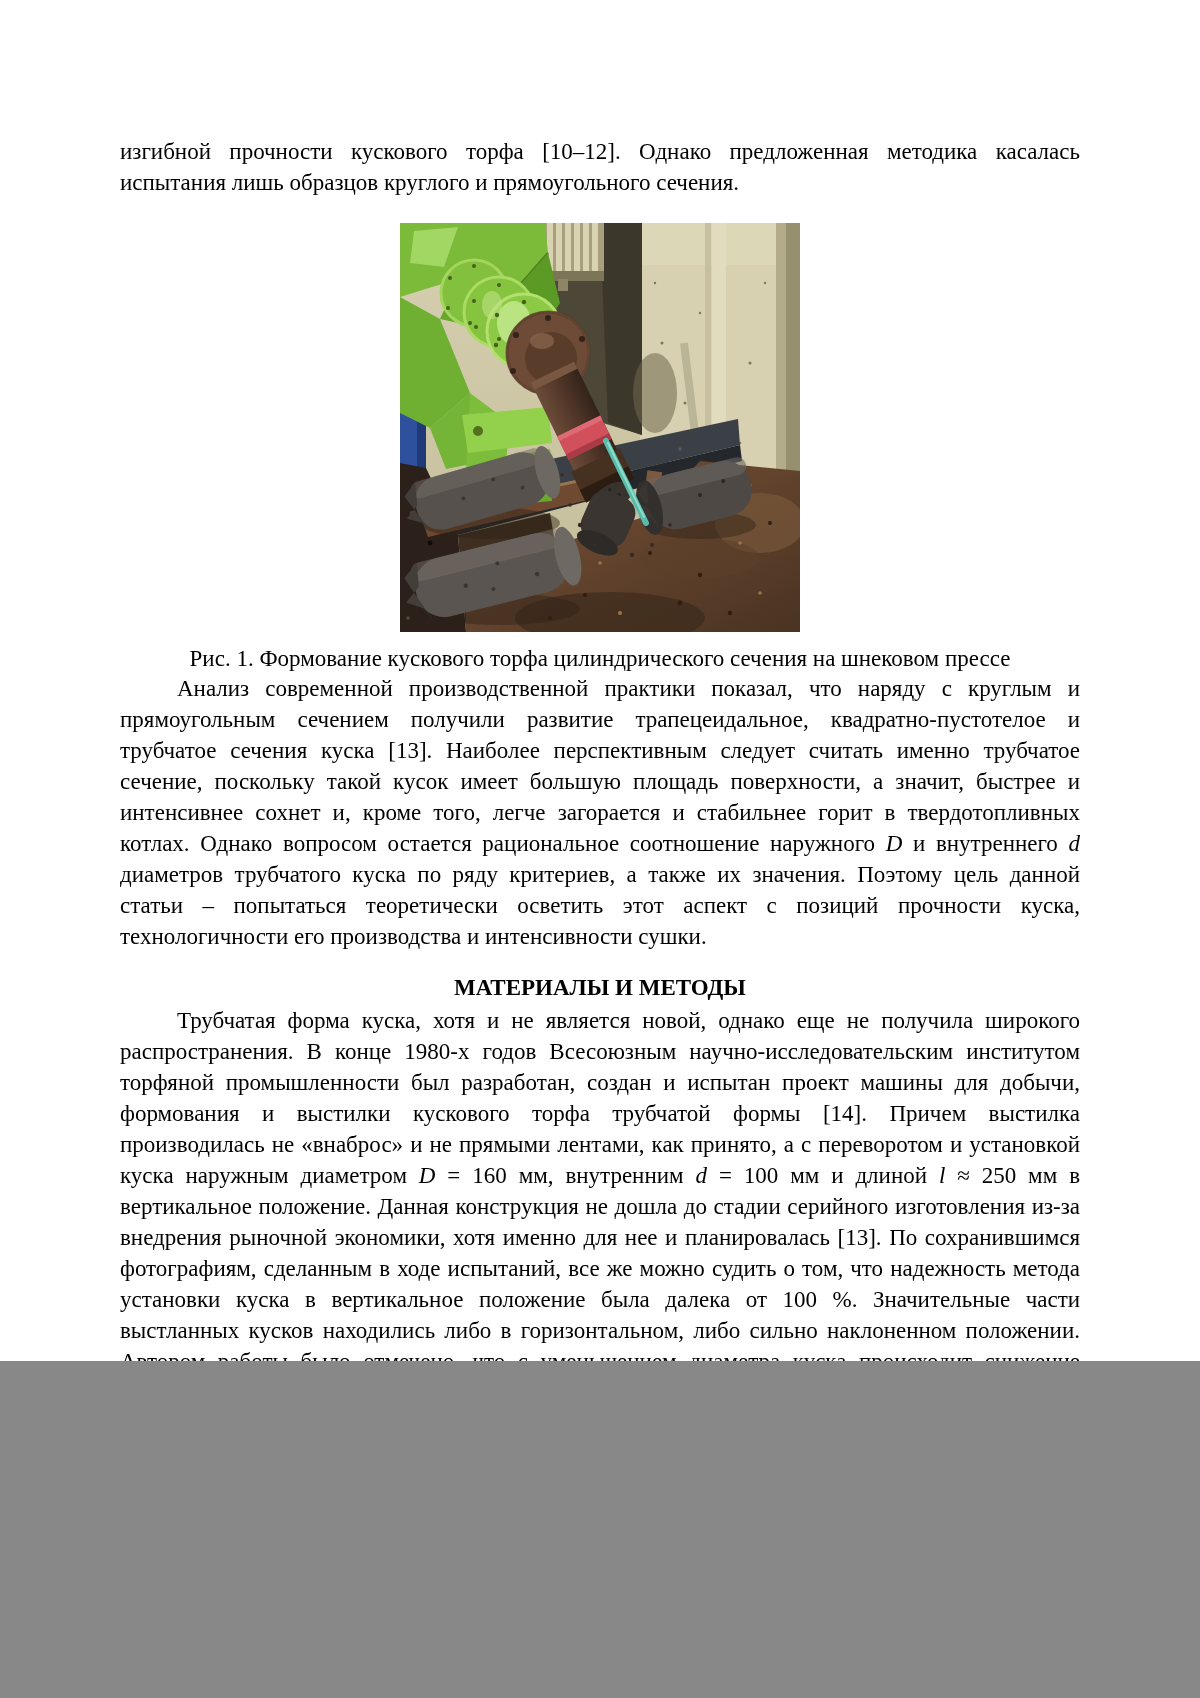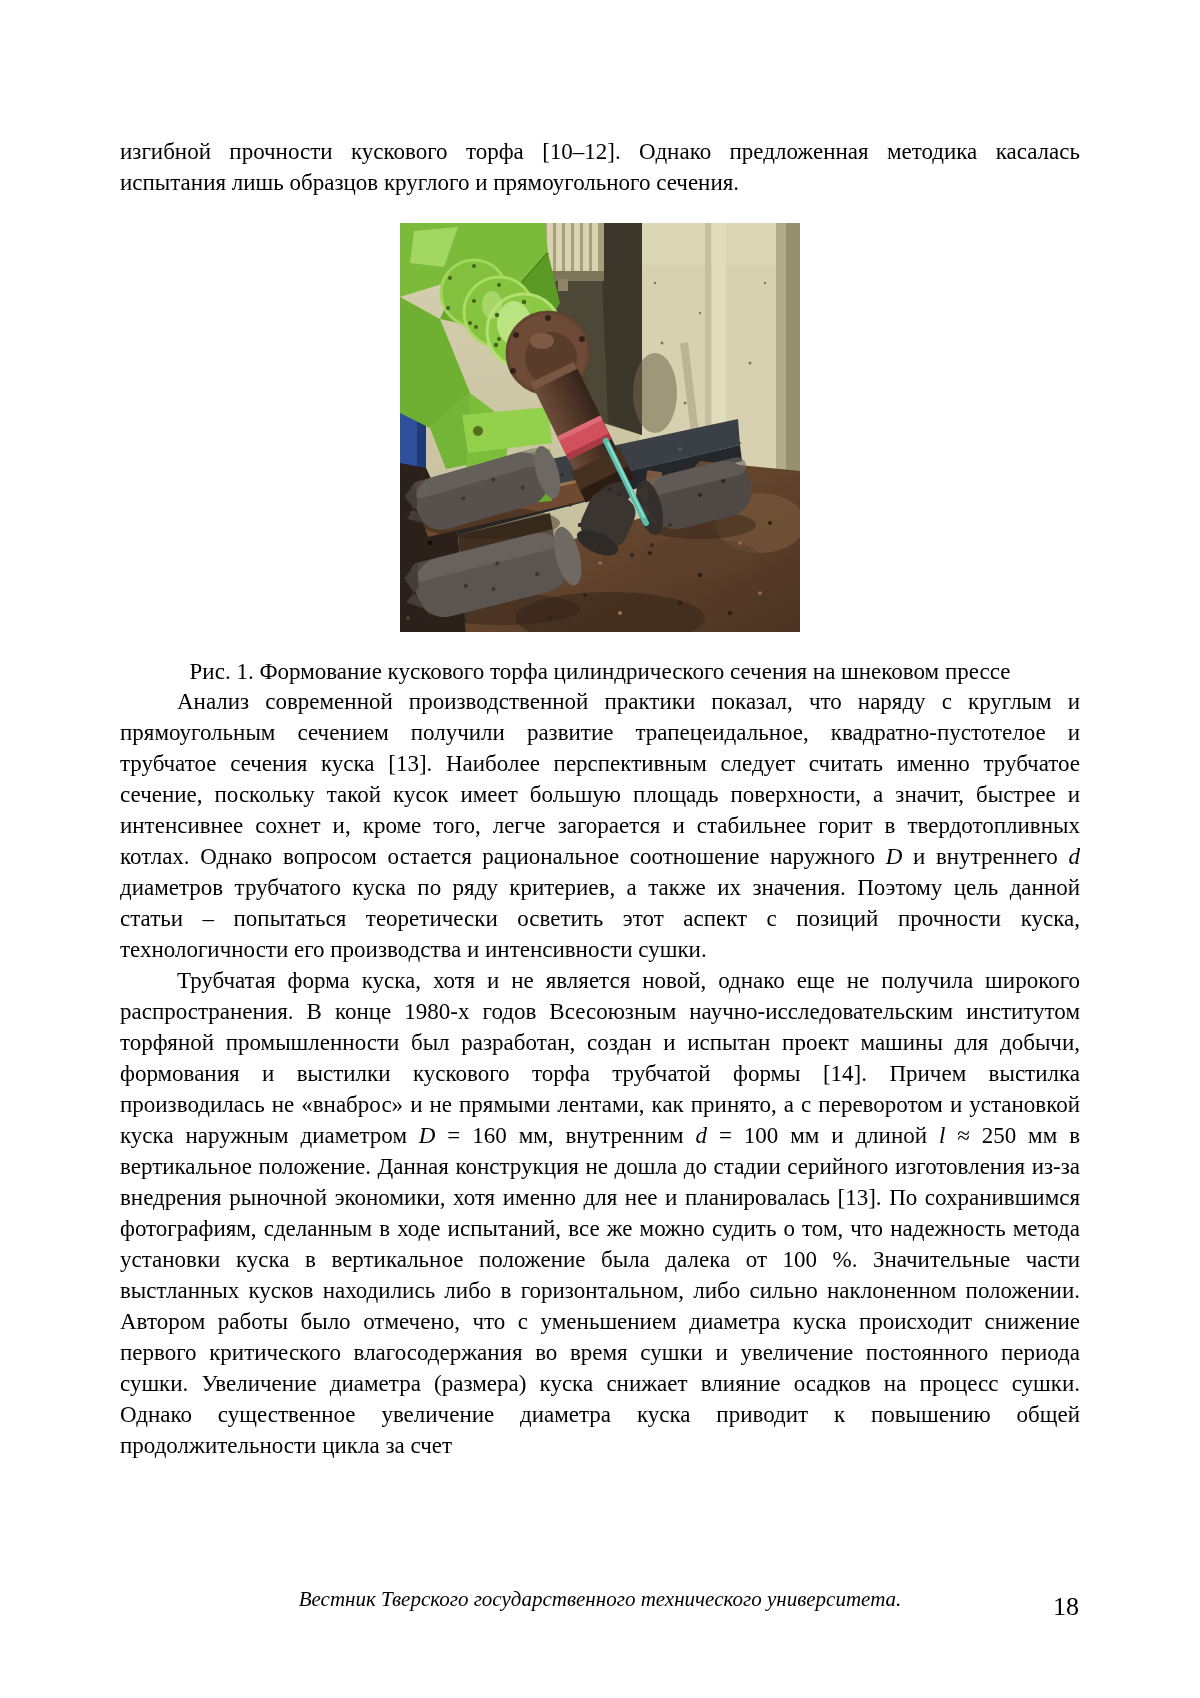--- a/index.html
+++ b/index.html
@@ -1,39 +1,39 @@
 <!DOCTYPE html>
 <html lang="ru"><head>
 <meta charset="utf-8">
 <style>
   html,body { margin:0; padding:0; background:#888; }
   .page {
     position:relative;
-    width:1200px; height:1698px;
+    width:1200px; height:1361px;
     margin:0 auto;
     background:#ffffff;
     font-family:"Liberation Serif", serif;
     color:#000;
     overflow:hidden;
   }
   .content {
     position:absolute;
     left:120px; top:136px; width:960px;
   }
   p.body {
     margin:0;
     font-size:23px;
     line-height:31px;
     text-align:justify;
   }
   p.indent { text-indent:57px; }
   .figure { margin:25px 0 0 0; }
   .figure svg { display:block; margin:0 auto; }
   .figcaption {
-    margin-top:25px;
+    margin-top:12px;
     font-size:23px;
     line-height:29px;
     text-align:center;
   }
   .para2 { margin-top:17px; }
   h2.section {
     margin:20px 0 2px 0;
     font-size:23px;
     line-height:31px;
     font-weight:bold;
@@ -282,20 +282,21 @@
         <g>
           <path d="M206,218 L246,300" stroke="#58bdab" stroke-width="6" stroke-linecap="round" fill="none"></path>
           <path d="M208,220 L244,294" stroke="#8fdccb" stroke-width="2" stroke-linecap="round" fill="none"></path>
         </g>
       </svg>
       <figcaption class="figcaption">Рис. 1. Формование кускового торфа цилиндрического сечения на шнековом прессе</figcaption>
     </figure>
 
     <p class="body indent para2"><span>Анализ современной производственной практики показал, что наряду с круглым и прямоугольным сечением получили развитие трапецеидальное, квадратно-пустотелое и трубчатое сечения куска [13]. Наиболее перспективным следует считать именно трубчатое сечение, поскольку такой кусок имеет большую площадь поверхности, а значит, быстрее и интенсивнее сохнет и, кроме того, легче загорается и стабильнее горит в твердотопливных котлах. Однако вопросом остается рациональное соотношение наружного </span><i>D</i><span> и внутреннего </span><i>d</i><span> диаметров трубчатого куска по ряду критериев, а также их значения. Поэтому цель данной статьи – попытаться теоретически осветить этот аспект с позиций прочности куска, технологичности его производства и интенсивности сушки.</span></p>
 
+    <h2 class="section">МАТЕРИАЛЫ И МЕТОДЫ</h2>
 
     <p class="body indent"><span>Трубчатая форма куска, хотя и не является новой, однако еще не получила широкого распространения. В конце 1980-х годов Всесоюзным научно-исследовательским институтом торфяной промышленности был разработан, создан и испытан проект машины для добычи, формования и выстилки кускового торфа трубчатой формы [14]. Причем выстилка производилась не «внаброс» и не прямыми лентами, как принято, а с переворотом и установкой куска наружным диаметром </span><i>D</i><span> = 160 мм, внутренним </span><i>d</i><span> = 100 мм и длиной </span><i>l</i><span> ≈ 250 мм в вертикальное положение. Данная конструкция не дошла до стадии серийного изготовления из-за внедрения рыночной экономики, хотя именно для нее и планировалась [13]. По сохранившимся фотографиям, сделанным в ходе испытаний, все же можно судить о том, что надежность метода установки куска в вертикальное положение была далека от 100 %. Значительные части выстланных кусков находились либо в горизонтальном, либо сильно наклоненном положении. Автором работы было отмечено, что с уменьшением диаметра куска происходит снижение первого критического влагосодержания во время сушки и увеличение постоянного периода сушки. Увеличение диаметра (размера) куска снижает влияние осадков на процесс сушки. Однако существенное увеличение диаметра куска приводит к повышению общей продолжительности цикла за счет</span></p>
 
   </div>
 
   <div class="footer">
     <div>Вестник Тверского государственного технического университета.</div>
   </div>
 
   <div class="page-number">18</div>

